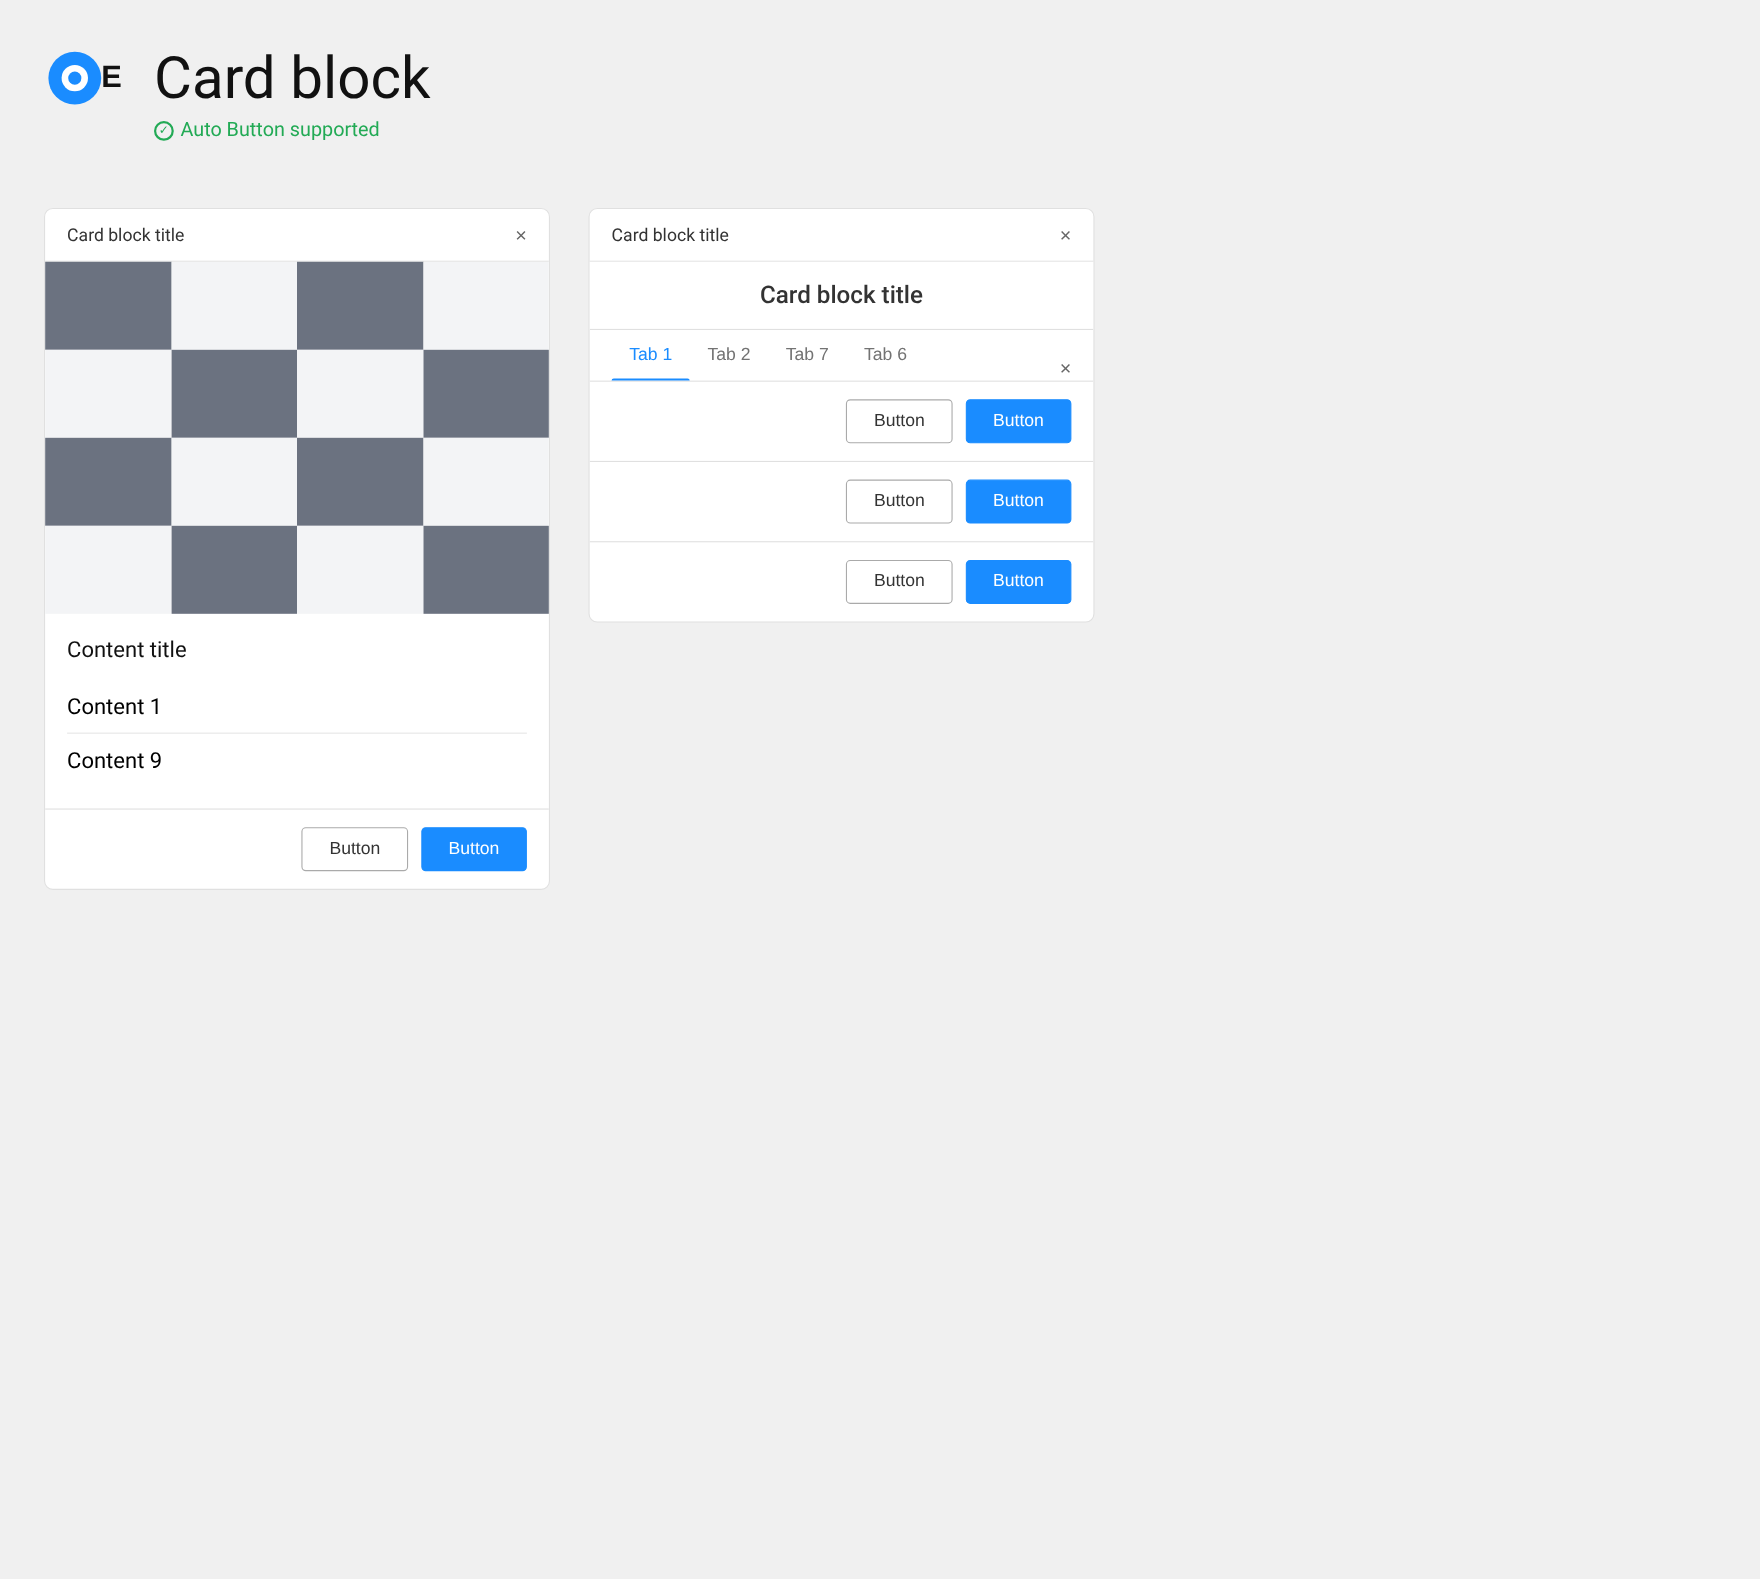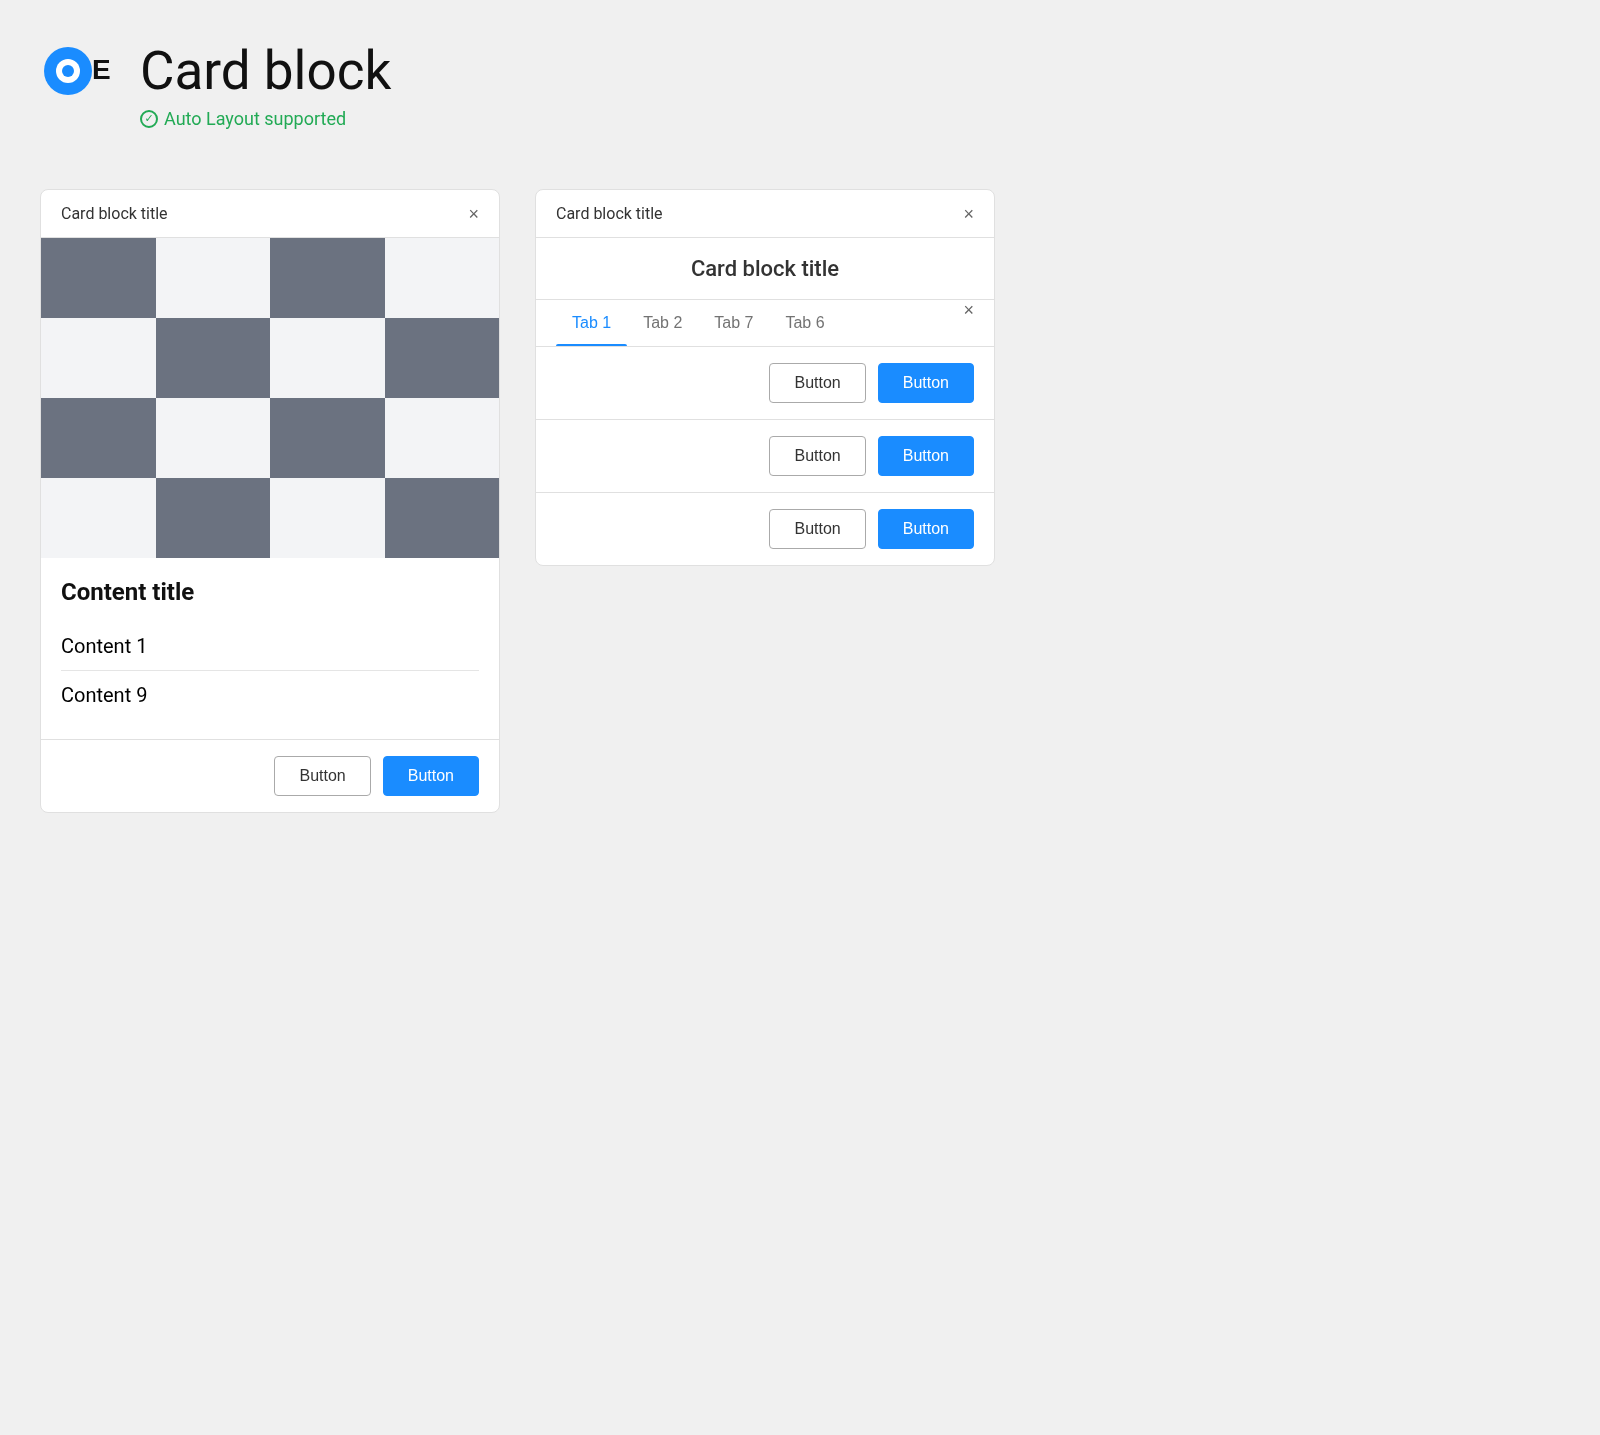--- a/index.html
+++ b/index.html
@@ -110,22 +110,22 @@
 
     .checker-dark { background: #6b7280; }
     .checker-light { background: #f3f4f6; }
 
     
     .card-body {
       padding: 20px;
     }
 
     .content-title {
-      font-size: 24px;
-      font-weight: 700;
+      font-size: 20px;
+      font-weight: 400;
       color: #111;
       margin-bottom: 16px;
     }
 
     .content-item {
       font-size: 20px;
       color: #000000;
       padding: 12px 0;
       border-bottom: 1px solid #e5e5e5;
     }
@@ -183,21 +183,21 @@
       padding: 18px 20px;
       text-align: center;
       font-size: 22px;
       font-weight: 500;
       color: #333;
     }
 
     
     .tabs-row {
       display: flex;
-      align-items: flex-start;
+      align-items: flex-end;
       padding: 0 20px;
       border-bottom: 1px solid #e0e0e0;
       position: relative;
     }
 
     .tab-item {
       padding: 14px 16px;
       font-size: 16px;
       color: #737373;
       cursor: pointer;
@@ -258,21 +258,21 @@
     <svg class="logo" viewBox="0 0 80 60" xmlns="http://www.w3.org/2000/svg">
       <circle cx="28" cy="30" r="24" fill="#1a8cff"></circle>
       <circle cx="28" cy="30" r="12" fill="white"></circle>
       <circle cx="28" cy="30" r="6" fill="#1a8cff"></circle>
       <text x="52" y="38" font-size="28" font-weight="900" fill="#111" font-family="sans-serif">E</text>
     </svg>
     <span class="app-title">Card block</span>
   </div>
   <div class="auto-layout-badge">
     <div class="check-icon">✓</div>
-    <span>Auto Layout supported</span>
+    <span>Auto Button supported</span>
   </div>
 </div>
 
 <div class="main-content">
 
   <div class="card-left">
     <div class="card-header">
       <span class="card-header-title">Card block title</span>
       <button class="close-btn">×</button>
     </div>

